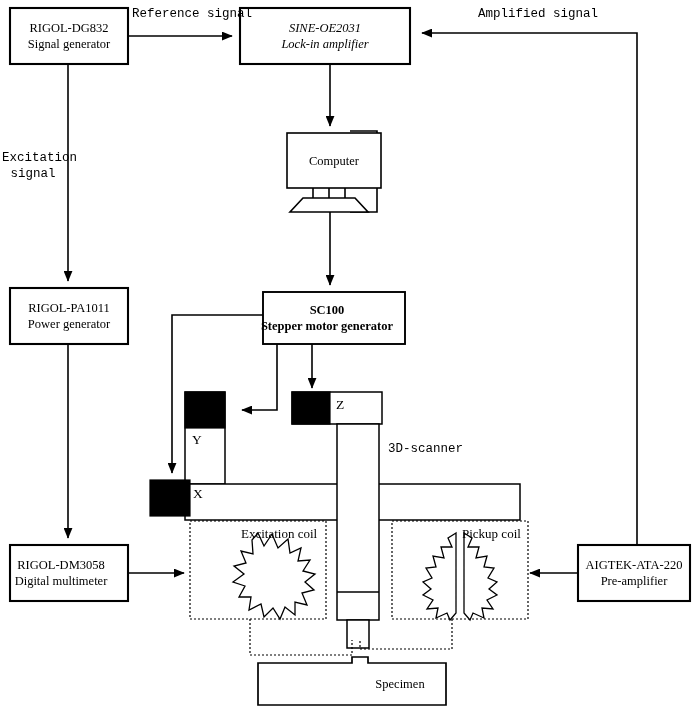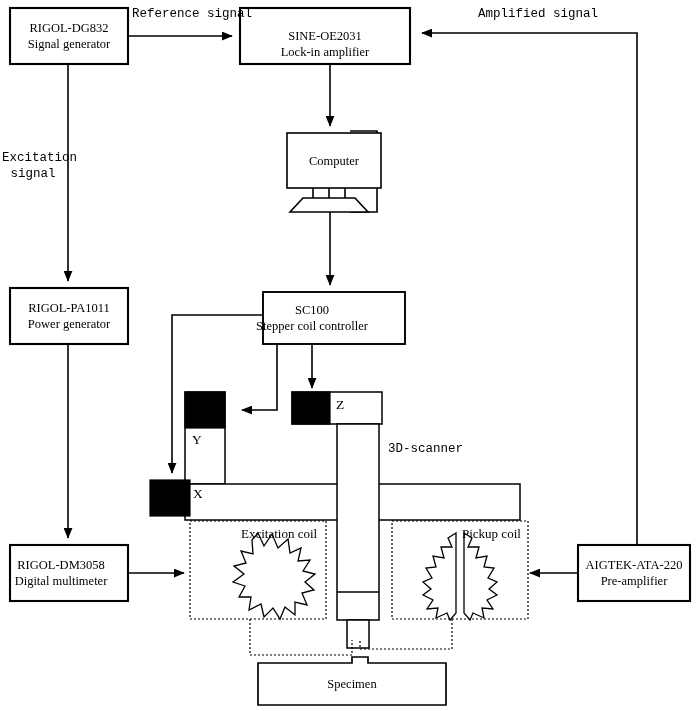--- a/index.html
+++ b/index.html
@@ -135,50 +135,50 @@
       <path d="M258,663 L352,663 L352,657 L368,657 L368,663 L446,663 L446,705 L258,705 Z" fill="#fff" stroke="#000" stroke-width="1.7"></path>
 
     </g>
   </svg>
 
   <div class="boxlabel" style="left:10px;top:8px;width:118px;height:56px;">
     <span>RIGOL-DG832</span>
     <span>Signal generator</span>
   </div>
 
-  <div class="boxlabel" style="left:240px;top:24px;width:170px;height:39px;">
+  <div class="boxlabel" style="left:240px;top:16px;width:170px;height:39px;font-style:italic;">
     <span>SINE-OE2031</span>
     <span>Lock-in amplifier</span>
   </div>
 
   <div class="boxlabel" style="left:287px;top:133px;width:94px;height:55px;">
     <span>Computer</span>
   </div>
 
   <div class="boxlabel" style="left:10px;top:288px;width:118px;height:56px;">
     <span>RIGOL-PA1011</span>
     <span>Power generator</span>
   </div>
 
-  <div class="boxlabel" style="left:248px;top:292px;width:128px;height:52px;">
+  <div class="boxlabel" style="left:263px;top:292px;width:128px;height:52px;font-weight:bold;">
     <span>SC100</span>
-    <span>Stepper coil controller</span>
+    <span>Stepper motor generator</span>
   </div>
 
   <div class="boxlabel" style="left:10px;top:545px;width:102px;height:56px;">
     <span>RIGOL-DM3058</span>
     <span>Digital multimeter</span>
   </div>
 
   <div class="boxlabel" style="left:578px;top:545px;width:112px;height:56px;">
     <span>AIGTEK-ATA-220</span>
     <span>Pre-amplifier</span>
   </div>
 
-  <div class="boxlabel" style="left:258px;top:663px;width:188px;height:42px;">
+  <div class="boxlabel" style="left:258px;top:663px;width:188px;height:42px;padding-left:48px;">
     <span>Specimen</span>
   </div>
 
   <div class="freelabel" style="left:132px;top:6px;width:100px;">
     <span>Reference signal</span>
   </div>
 
   <div class="freelabel" style="left:478px;top:6px;width:120px;">
     <span>Amplified signal</span>
   </div>

